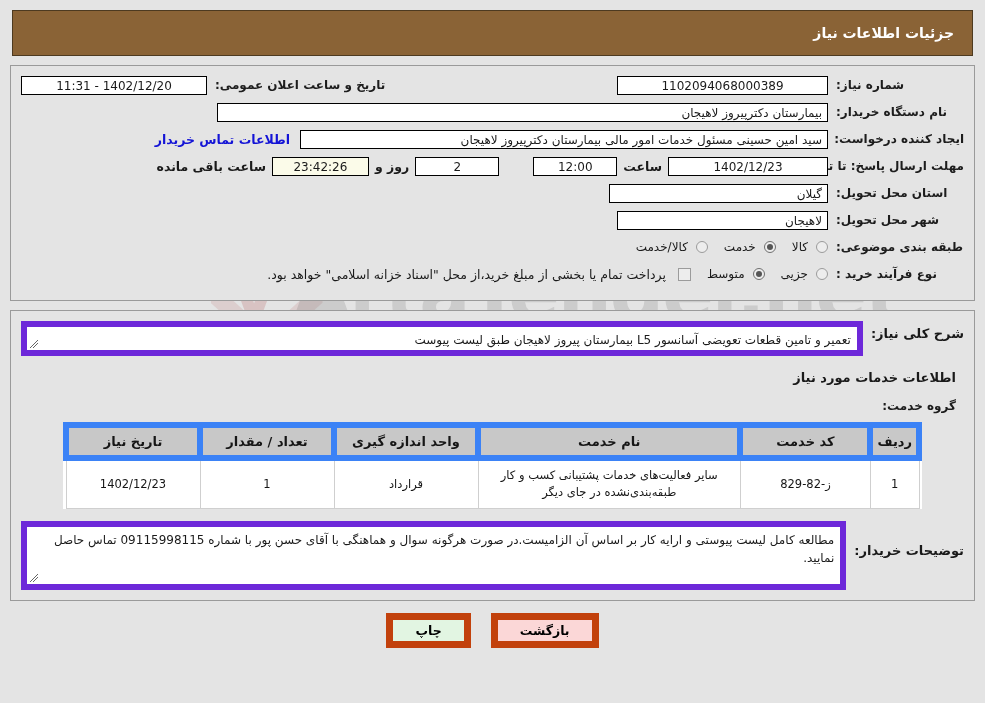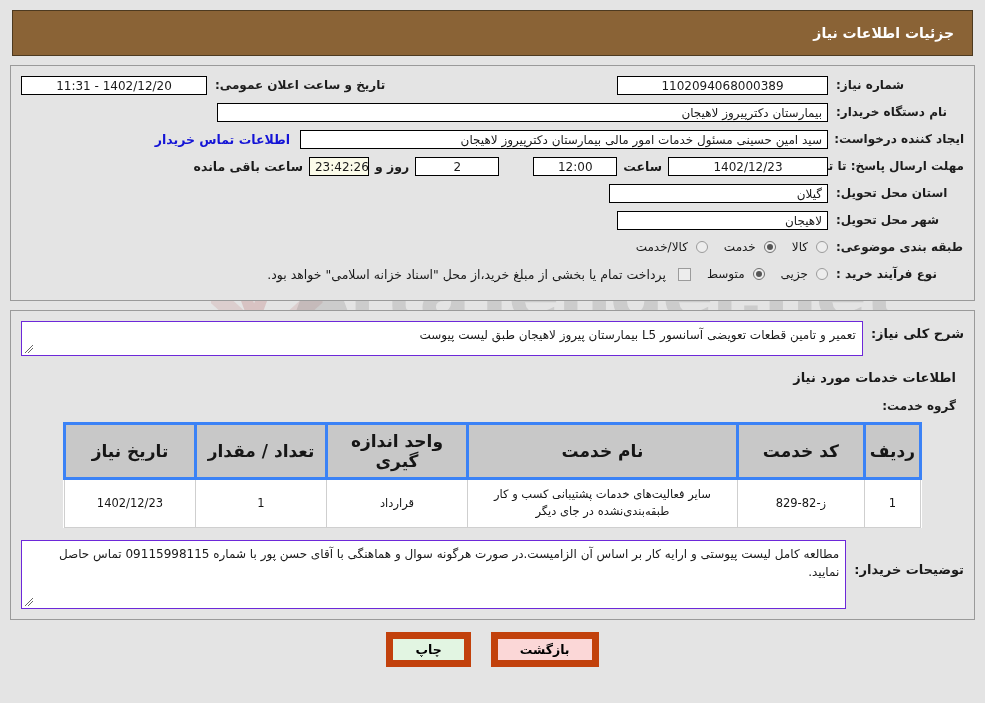--- a/index.html
+++ b/index.html
@@ -178,21 +178,21 @@
   .ta-row { display: flex; align-items: flex-start; }
   .ta-lbl {
     font-size: 13px;
     font-weight: bold;
     white-space: nowrap;
     padding-left: 8px;
     padding-top: 5px;
   }
   .ta {
     flex: 1 1 auto;
-    border: 1px solid #6d28d9;
+    border: 6px solid #6d28d9;
     background: #fff;
     font-size: 12px;
     padding: 4px 6px;
     position: relative;
     line-height: 1.55;
     text-align: right;
     box-sizing: border-box;
   }
   .ta .grip {
     position: absolute;
@@ -213,22 +213,22 @@
   
   table.grid {
     width: calc(100% - 84px);
     margin: 0 42px;
     border-collapse: collapse;
     background: #fff;
     font-size: 11.5px;
   }
   table.grid th {
     background: #c8c8c8;
-    border: 3px solid #3b82f6;
-    font-size: 17px;
+    border: 6px solid #3b82f6;
+    font-size: 13px;
     font-weight: bold;
     padding: 6px 4px;
     color: #161616;
   }
   table.grid td {
     border: 1px solid #cfcfcf;
     padding: 6px 6px;
     text-align: center;
     color: #161616;
     line-height: 1.5;
@@ -293,21 +293,21 @@
         <a class="link" style="margin-right:10px">اطلاعات تماس خریدار</a>
       </div>
 
       <div class="row">
         <div class="lbl w1" style="line-height:1.25">مهلت ارسال پاسخ: تا تاریخ:</div>
         <div class="fld num" style="width:160px">1402/12/23</div>
         <div class="mini-lbl">ساعت</div>
         <div class="fld num" style="width:84px">12:00</div>
         <div class="fld num" style="width:84px;margin-right:34px">2</div>
         <div class="mini-lbl">روز و</div>
-        <div class="fld num cream" style="width:60px">23:42:26</div>
+        <div class="fld num cream" style="width:97px">23:42:26</div>
         <div class="mini-lbl">ساعت باقی مانده</div>
       </div>
 
       <div class="row">
         <div class="lbl w1">استان محل تحویل:</div>
         <div class="fld rt" style="width:219px">گیلان</div>
       </div>
 
       <div class="row">
         <div class="lbl w1">شهر محل تحویل:</div>

